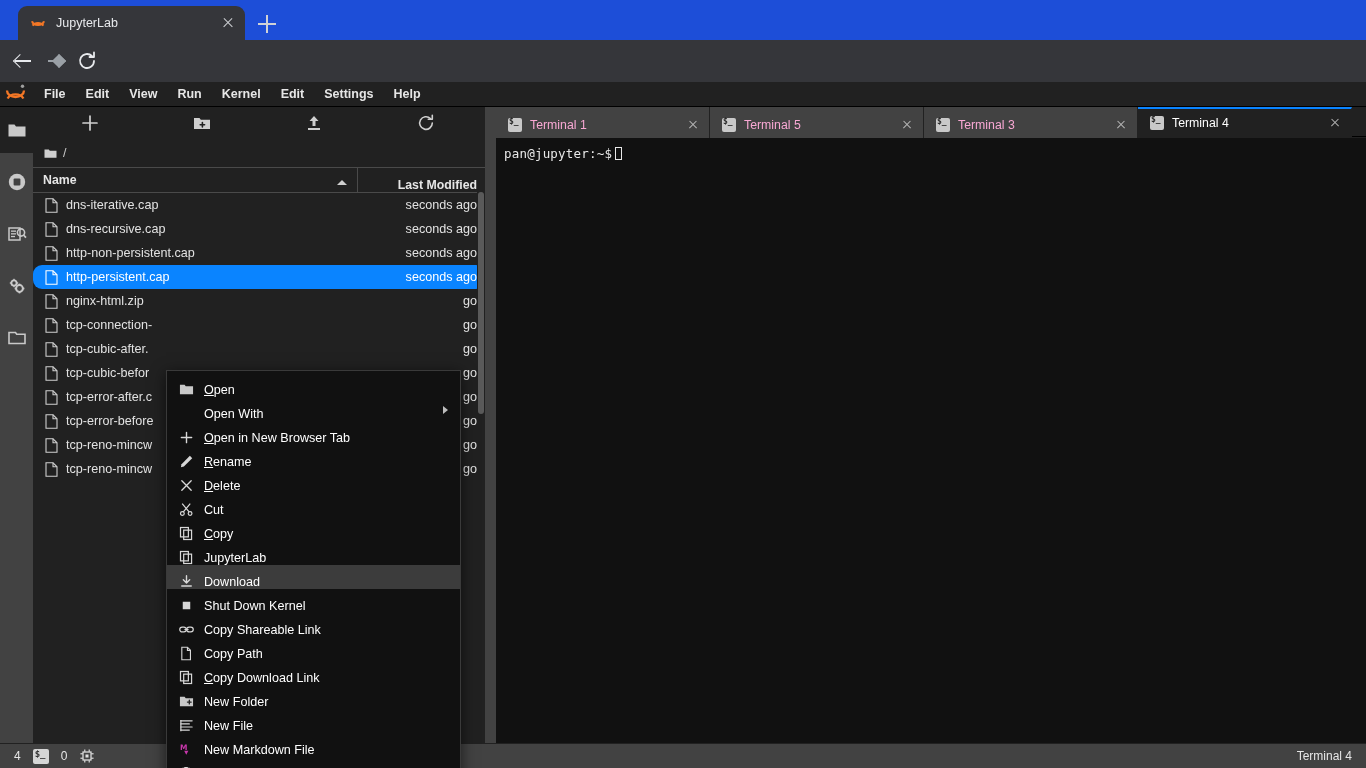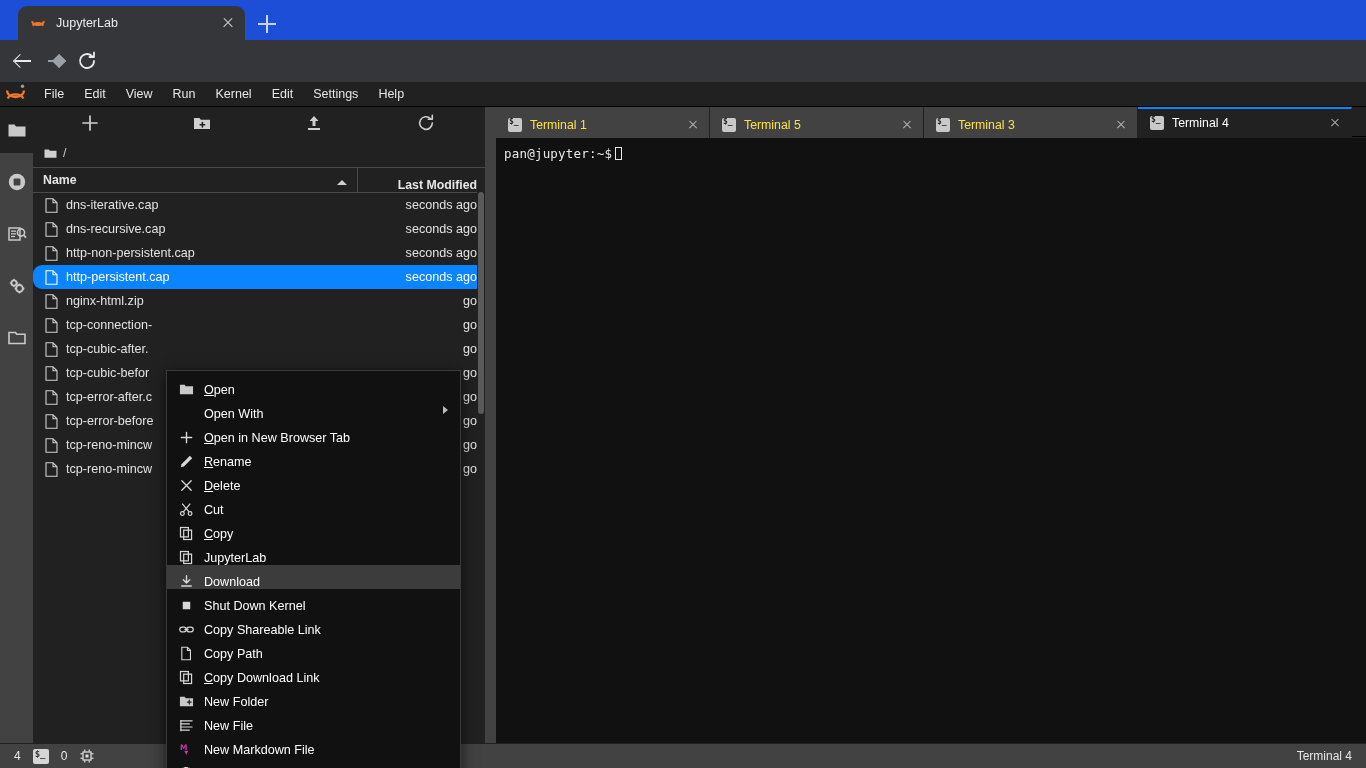--- a/index.html
+++ b/index.html
@@ -65,20 +65,21 @@
   .ext-icons{position:absolute;left:1074px;top:48px;height:26px;display:flex;align-items:center;gap:10px;}
   .ext{width:22px;height:22px;border-radius:50%;position:relative;flex:0 0 22px;}
 
   
   .jlab{position:absolute;left:0;top:82px;width:1366px;height:686px;background:#111111;}
 
   .menubar{
     position:absolute;left:0;top:0;width:1366px;height:25px;background:#212121;
     display:flex;align-items:center;border-bottom:1px solid #000;
     box-sizing:border-box;
+    font-weight:bold;
   }
   .jlogo{width:24px;height:22px;margin-left:4px;margin-right:6px;position:relative;flex:0 0 24px;}
   .menuitem{font-size:12.5px;color:#e6e6e6;padding:3px 10px;cursor:default;}
 
   .leftbar{
     position:absolute;left:0;top:25px;width:33px;height:636px;background:#424242;
   }
   .lb-item{position:absolute;left:0;width:33px;height:46px;display:flex;align-items:center;justify-content:center;}
   .lb-item.active{background:#212121;}
 
@@ -106,21 +107,21 @@
   .fp-scroll{position:absolute;right:0;top:85px;width:8px;height:300px;background:#212121;}
   .fp-scroll i{position:absolute;left:1px;top:0;width:6px;height:222px;background:#5a5a5a;border-radius:3px;}
 
   .splitter{position:absolute;left:485px;top:25px;width:11px;height:636px;background:#424242;}
 
   
   .dock{position:absolute;left:496px;top:25px;width:870px;height:636px;background:#212121;}
   .dock-tabs{height:30px;display:flex;background:#212121;border-bottom:1px solid #000;box-sizing:border-box;}
   .dtab{
     width:214px;height:35px;display:flex;align-items:center;padding:0 8px 0 12px;
-    box-sizing:border-box;background:#424242;border-right:1px solid #212121;font-size:12.3px;color:#fde047;
+    box-sizing:border-box;background:#424242;border-right:1px solid #212121;font-size:12.3px;color:#f9a8d4;
   }
   .dtab.active{background:#212121;color:#fff;border-top:2px solid #0a84ff;height:30px;}
   .dtab .tico{width:14px;height:14px;margin-right:8px;flex:0 0 14px;position:relative;
     background:#c9c9c9;border-radius:2px;}
   .dtab .tico:after{content:"$_";position:absolute;left:1px;top:-1px;font-size:8px;color:#2a2a2a;font-family:"DejaVu Sans Mono",monospace;font-weight:bold;}
   .dtab .tlabel{flex:1;white-space:nowrap;overflow:hidden;}
   .dtab .tclose{width:16px;height:16px;position:relative;flex:0 0 16px;opacity:.8;}
   .dtab .tclose:before,.dtab .tclose:after{content:"";position:absolute;left:3px;top:7.2px;width:10px;height:1.3px;background:#d6d6d6;}
   .dtab .tclose:before{transform:rotate(45deg);}
   .dtab .tclose:after{transform:rotate(-45deg);}

